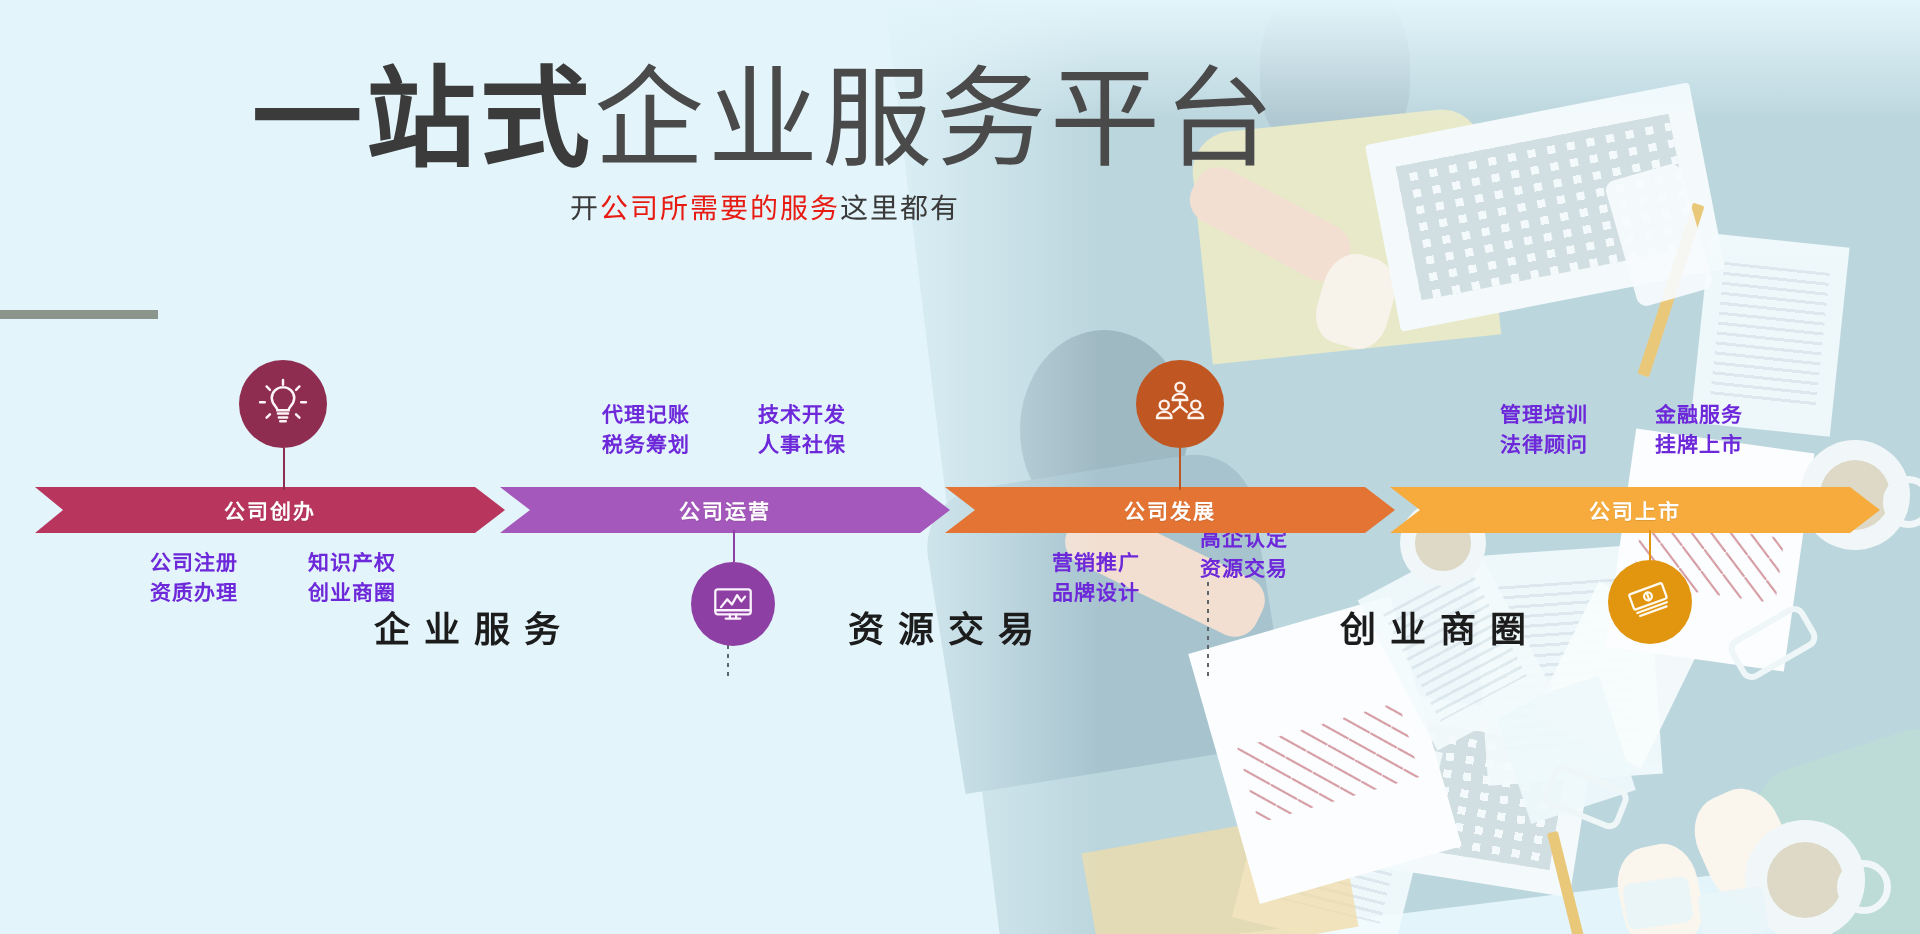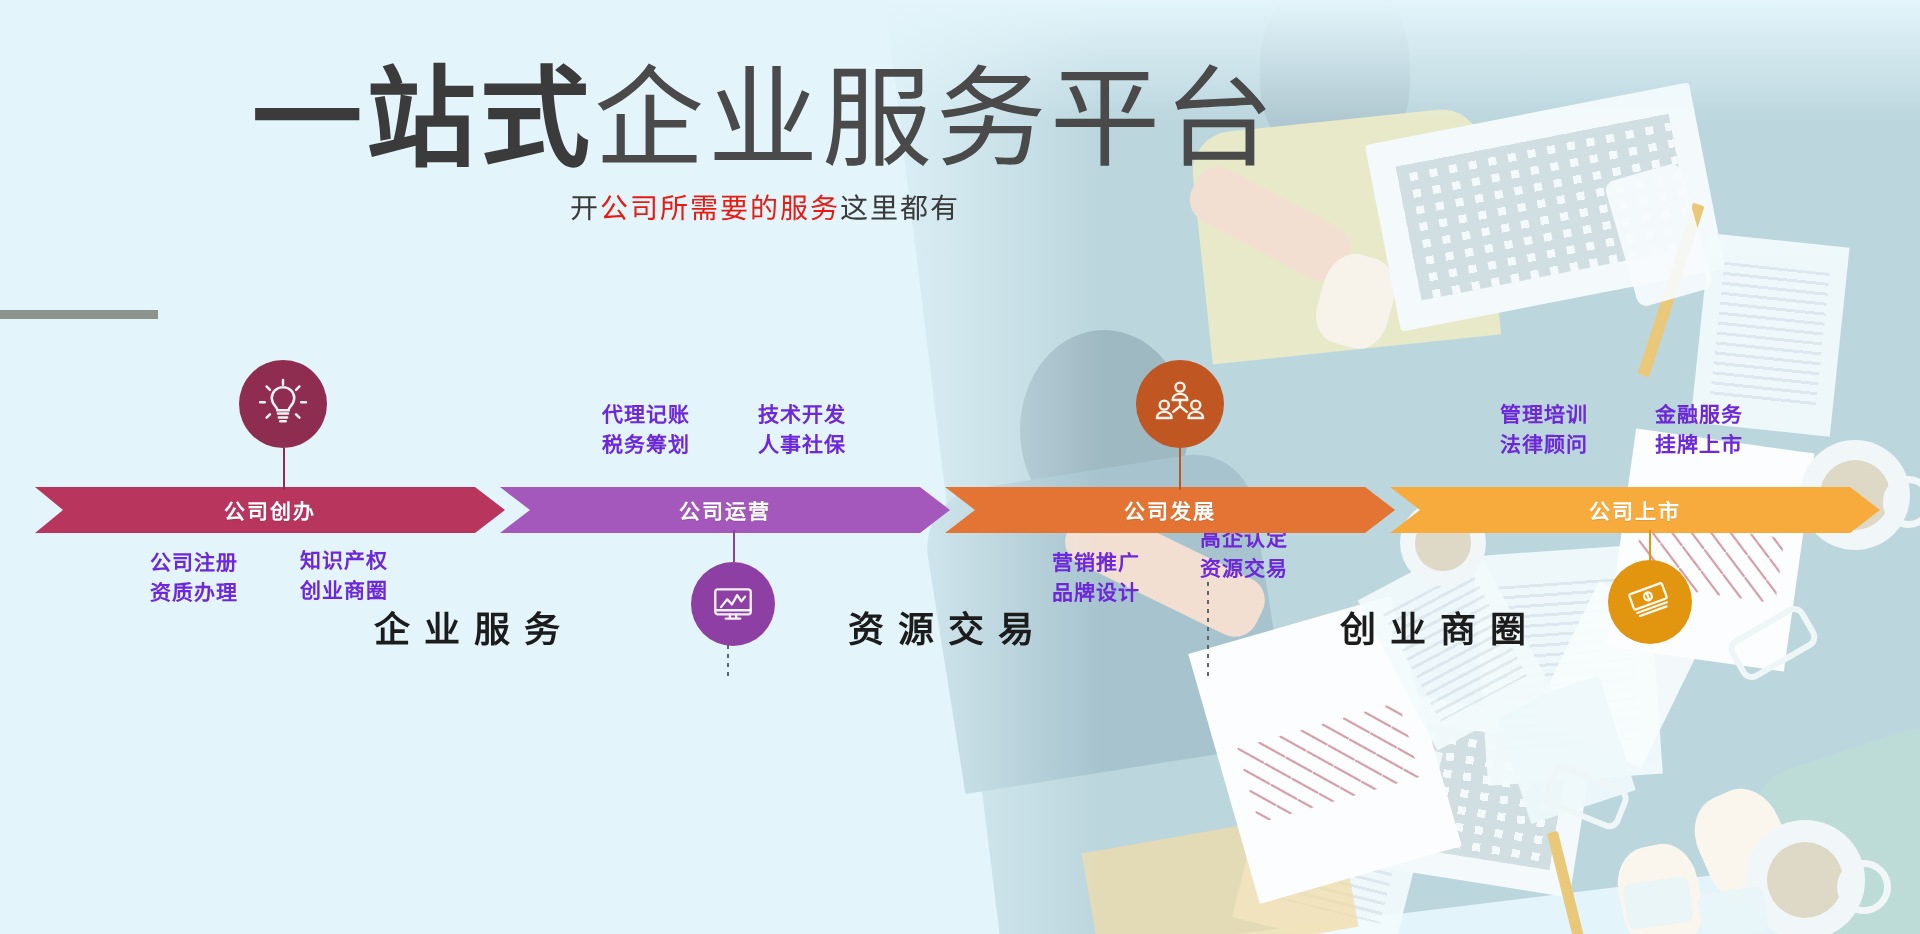--- a/index.html
+++ b/index.html
@@ -259,21 +259,21 @@
         <circle cx="24" cy="18.5" r="3.6"></circle>
         <path d="M24 14.8v7.4"></path>
       </g>
     </svg>
   </div>
 
   <div class="svc" style="left:150px;top:548px;">
     <div>公司注册</div>
     <div>资质办理</div>
   </div>
-  <div class="svc" style="left:300px;top:548px;font-family:Liberation Mono, monospace;">
+  <div class="svc" style="left:308px;top:548px;">
     <div>知识产权</div>
     <div>创业商圈</div>
   </div>
 
   <div class="svc" style="left:602px;top:400px;">
     <div>代理记账</div>
     <div>税务筹划</div>
   </div>
   <div class="svc" style="left:758px;top:400px;">
     <div>技术开发</div>

